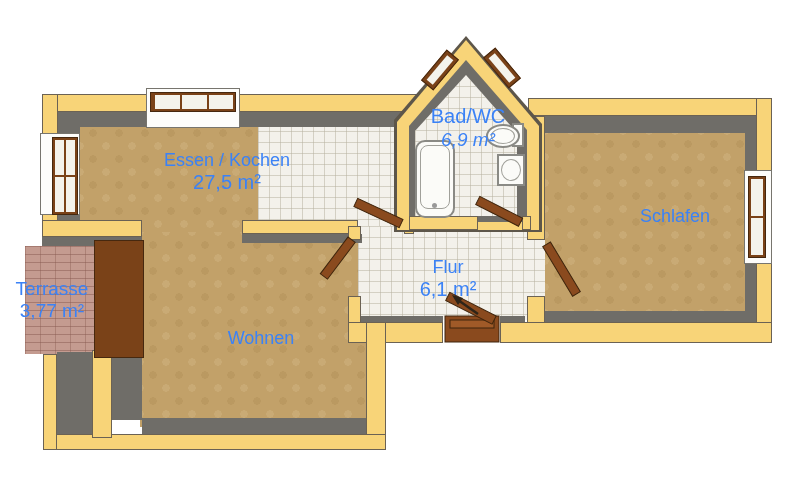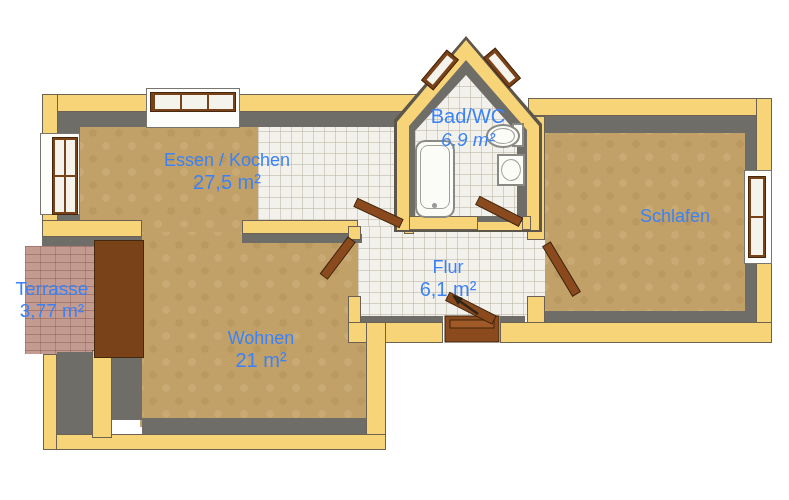--- a/index.html
+++ b/index.html
@@ -133,21 +133,20 @@
   </div>
   <div class="rlabel" style="left:545px;top:206px;width:260px;">
     <div class="rname">Schlafen</div>
   </div>
   <div class="rlabel" style="left:378px;top:257px;width:140px;">
     <div class="rname">Flur</div>
     <div class="rarea">6,1 m²</div>
   </div>
   <div class="rlabel" style="left:161px;top:328px;width:200px;">
     <div class="rname">Wohnen</div>
-    <div class="rarea">21 m²</div>
   </div>
   <div class="rlabel" style="left:0px;top:278px;width:104px;">
     <div class="rname" style="font-size:19px;">Terrasse</div>
     <div class="rarea" style="font-size:19px;">3,77 m²</div>
   </div>
 
   <svg class="overlay" width="789" height="500" viewBox="0 0 789 500">
     <g fill="#8A4A1E" stroke="#3F250C" stroke-width="1">
       <rect x="356" y="198" width="50" height="9" transform="rotate(25 356 202)"></rect>
       <rect x="352" y="236" width="46" height="9" transform="rotate(127 352 240)"></rect>

